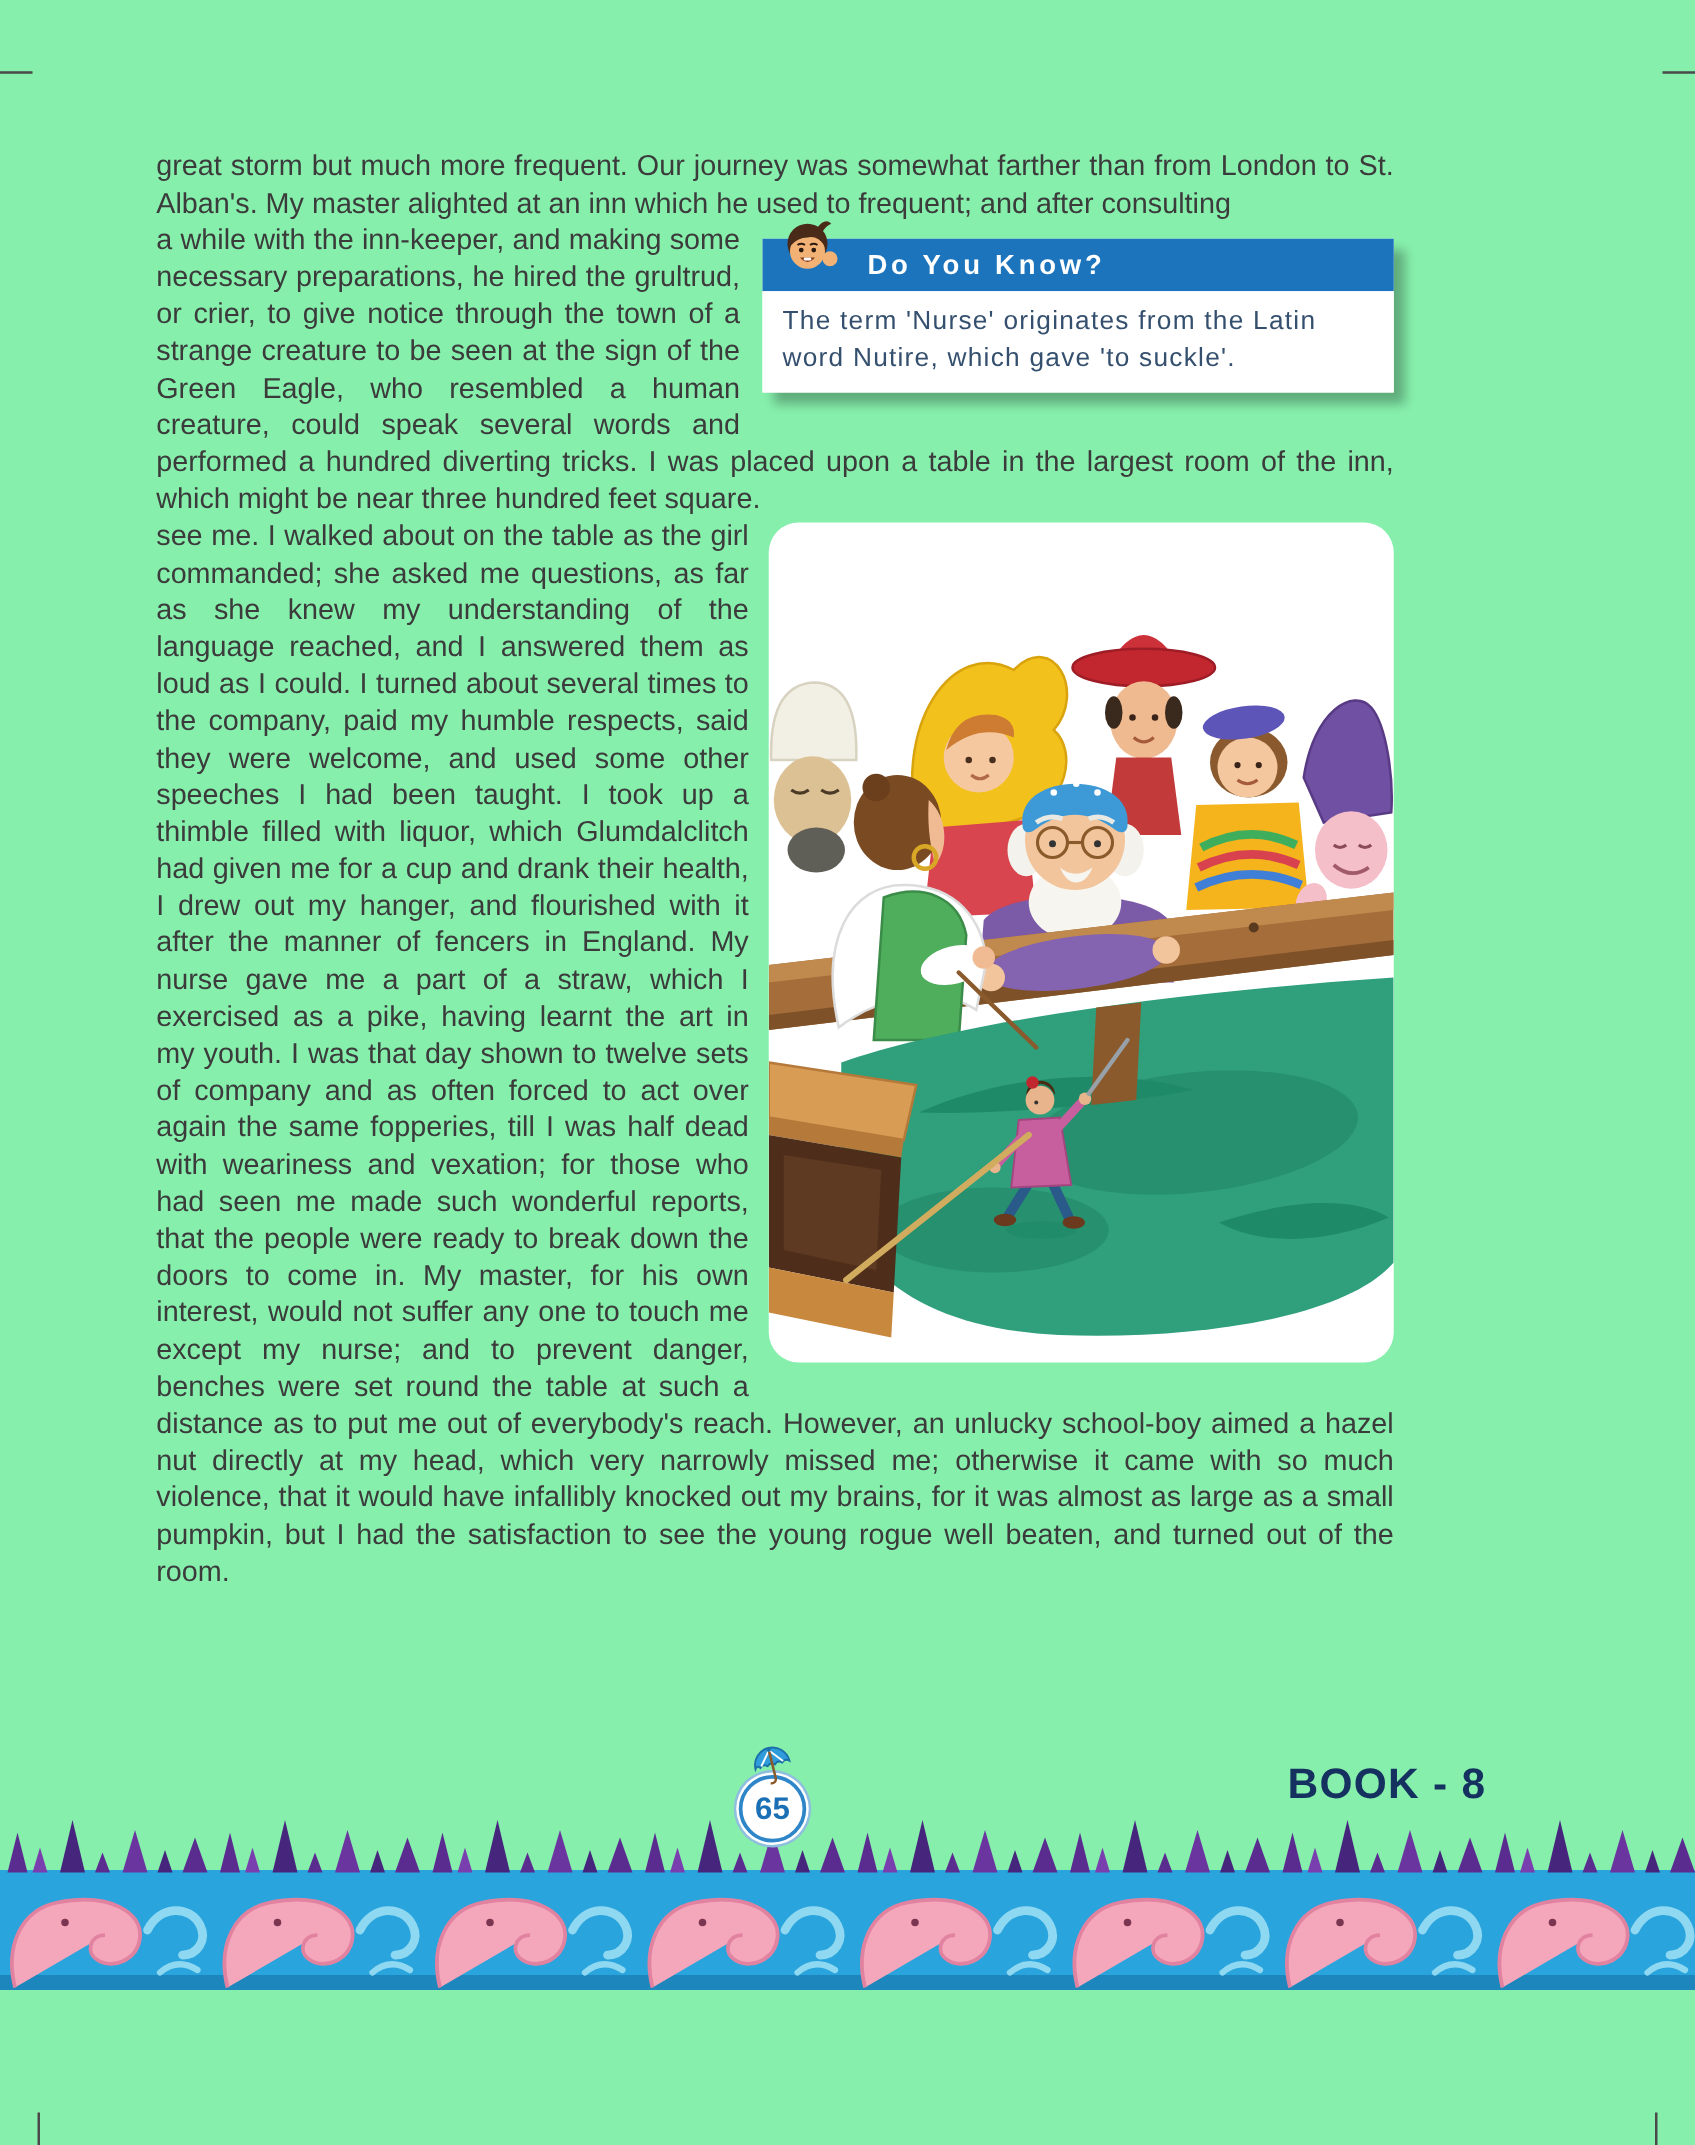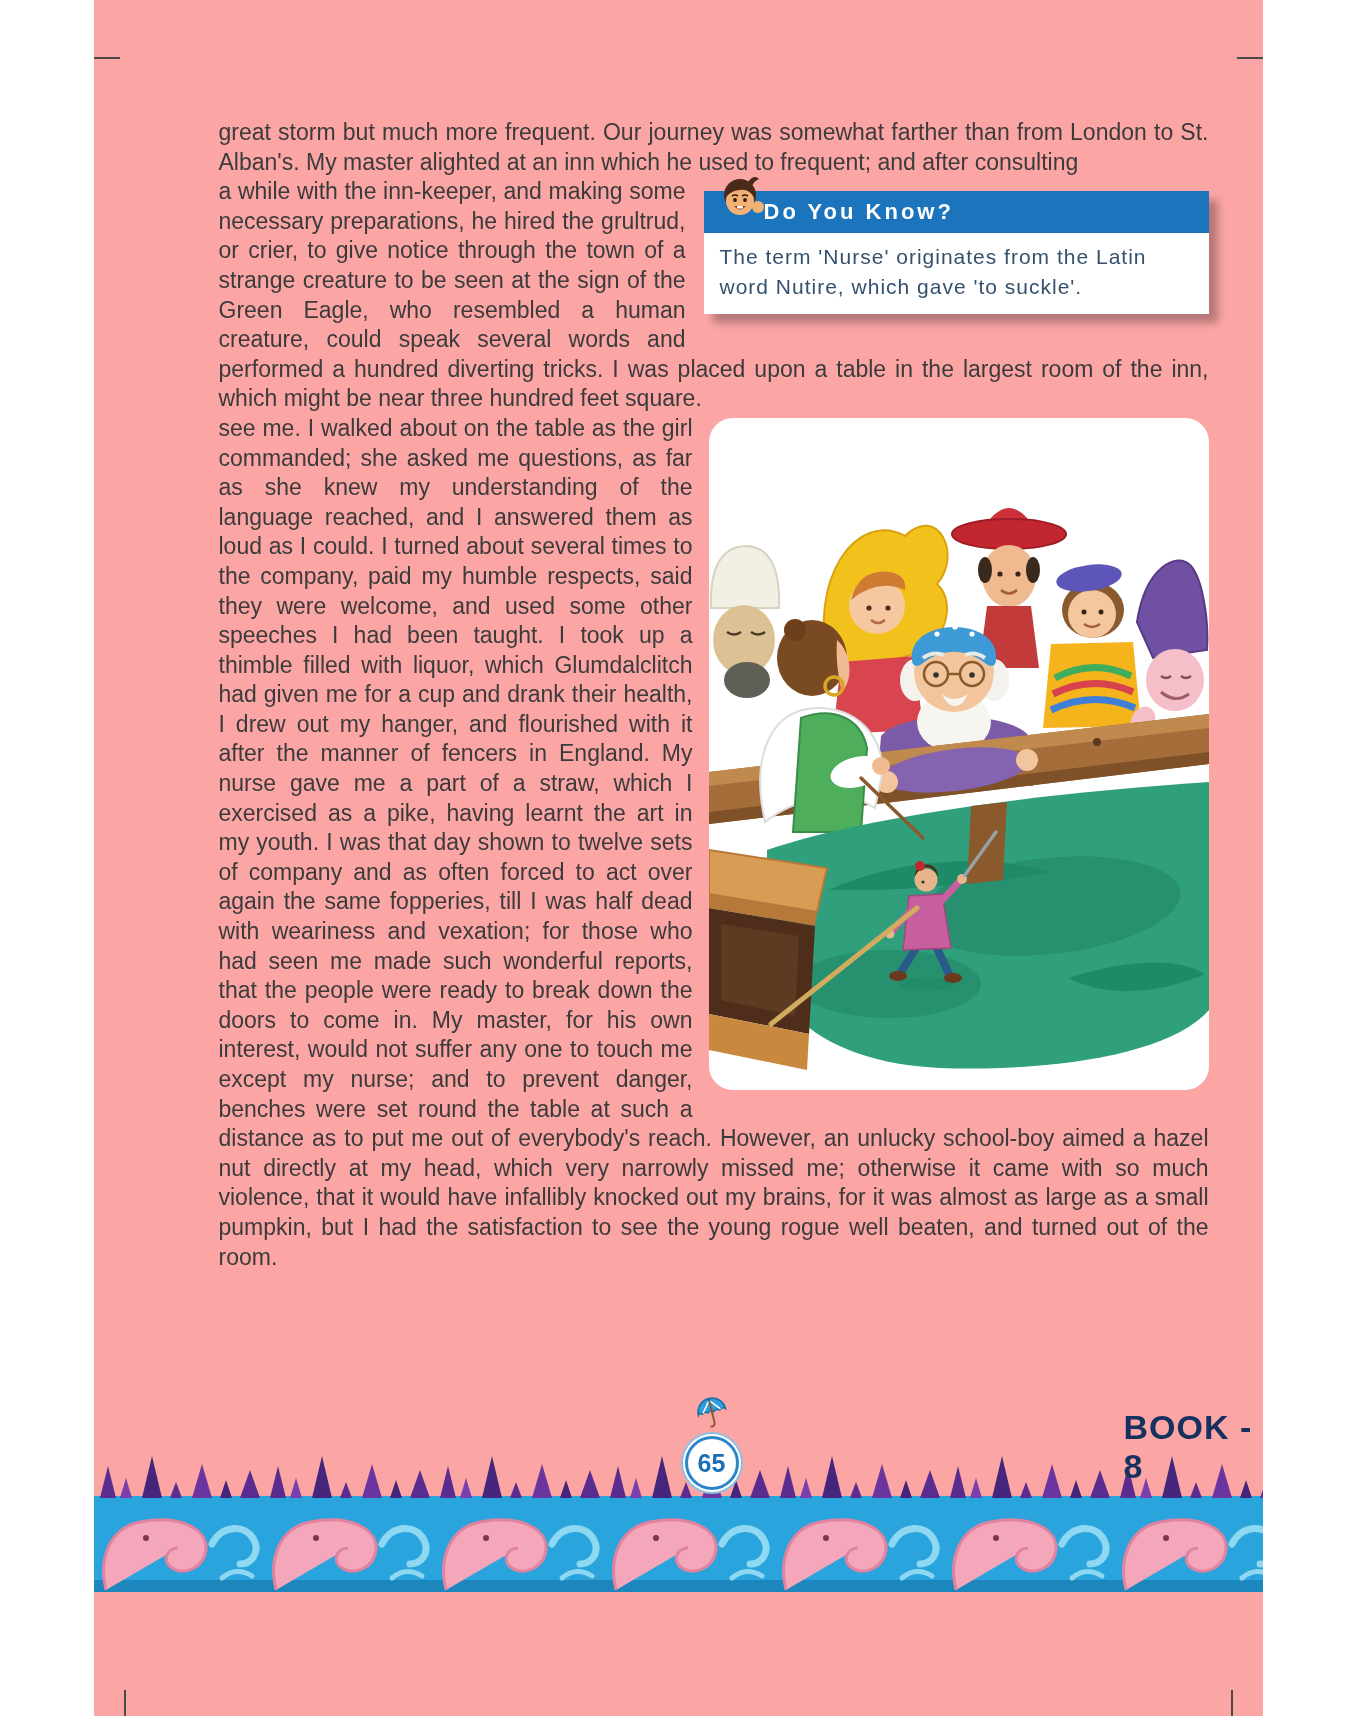--- a/index.html
+++ b/index.html
@@ -1,19 +1,19 @@
 <!DOCTYPE html>
 <html><head>
 <meta charset="utf-8">
 <style>
   * { margin:0; padding:0; box-sizing:border-box; }
   html,body { background:#ffffff; }
   .sheet {
-    position:relative; width:1169px; height:1716px; margin:0 auto;
-    background:#fca5a5; overflow:hidden;
+    position:relative; width:1356px; height:1716px; margin:0 auto;
+    background:#86efac; overflow:hidden;
     font-family:"Liberation Sans", sans-serif;
   }
   
   .crop { position:absolute; background:#4a4a4a; }
   .crop.h { width:26px; height:2px; }
   .crop.v { width:2px; height:26px; }
   .crop.tl { left:0; top:57px; }
   .crop.tr { right:0; top:57px; }
   .crop.bl { left:30px; bottom:0; }
   .crop.br { right:30px; bottom:0; }
@@ -28,21 +28,21 @@
 
   
   .dyk {
     float:right; width:505px; margin:14px 0 12px 18px;
     position:relative; text-indent:0; text-align:left;
     box-shadow:9px 9px 8px rgba(0,0,0,0.28);
     background:#ffffff;
   }
   .dyk-header {
     background:#1b74bc; height:42px; display:flex; align-items:center;
-    padding-left:60px; color:#ffffff; font-weight:bold; font-size:22px;
+    padding-left:84px; color:#ffffff; font-weight:bold; font-size:22px;
     letter-spacing:3px;
   }
   .dyk-boy { position:absolute; left:8px; top:-20px; width:56px; height:56px; }
   .dyk-body {
     background:#ffffff; padding:9px 16px 12px 16px;
     font-size:21px; line-height:30px; letter-spacing:1px; color:#35506e;
   }
 
   
   .illustration {
@@ -54,21 +54,21 @@
   
   .footer-art { position:absolute; left:0; top:1452px; width:1356px; height:150px; }
   .footer-art svg { display:block; }
 
   .page-badge { position:absolute; left:588px; top:1396px; width:60px; text-align:center; z-index:5; }
   .page-badge .umb { display:block; margin:0 auto -8px auto; }
   .badge-circle {
     width:54px; height:54px; border-radius:50%; background:#ffffff;
     border:3px solid #2e86c8; box-shadow:0 0 0 2px #ffffff, 0 0 0 4px #8fbede;
     display:flex; align-items:center; justify-content:center;
-    font-weight:bold; font-size:25px; color:#1b6fb5; margin:16px auto;text-align:center;
+    font-weight:bold; font-size:25px; color:#1b6fb5; margin:0 auto;text-align:center;
   }
   .book-label {
     position:absolute; left:1030px; top:1408px; z-index:5;
     font-size:34px; font-weight:bold; color:#15315f; letter-spacing:1px;
   }
 </style>
 </head>
 <body>
 
 <div class="sheet">

